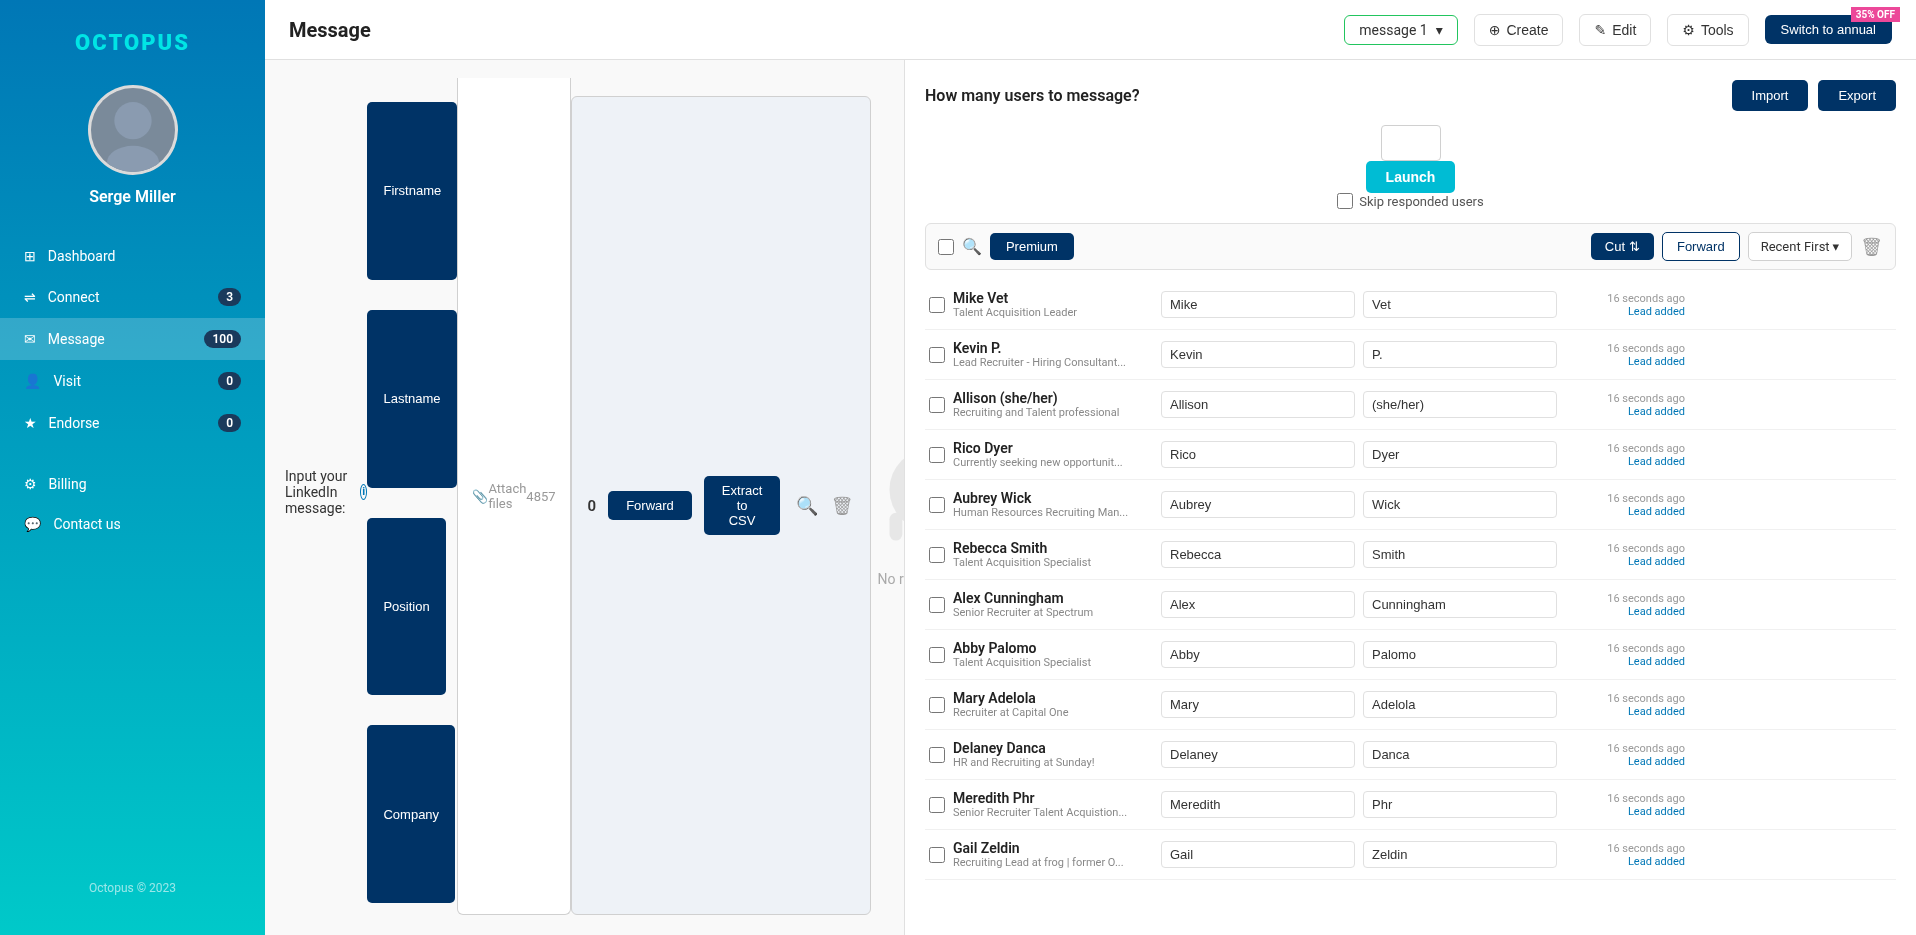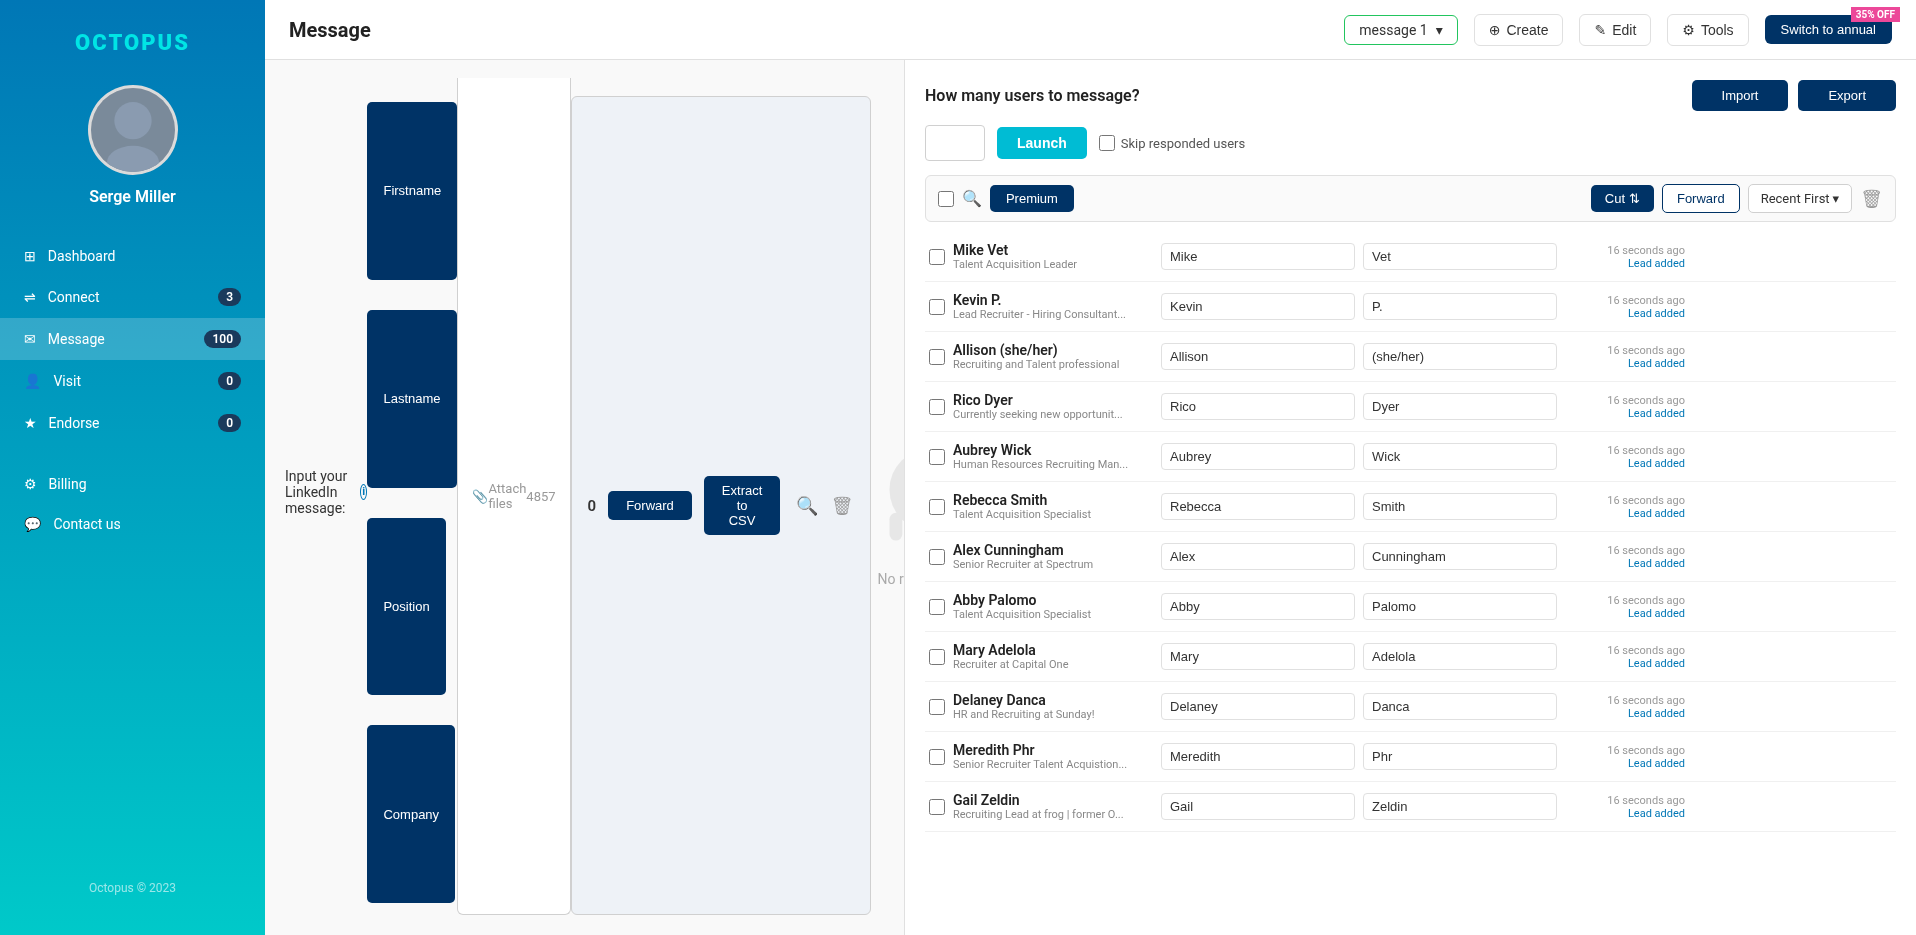--- a/index.html
+++ b/index.html
@@ -137,35 +137,35 @@
     }
     .ghost-octopus {
       width: 120px; height: 120px; opacity: 0.15;
       margin-bottom: 12px;
     }
 
     
     .right-panel { flex: 1; background: white; display: flex; flex-direction: column; padding: 20px; overflow: hidden; }
     .right-header { display: flex; align-items: center; justify-content: space-between; margin-bottom: 14px; }
     .right-title { font-size: 16px; font-weight: 600; color: #222; }
-    .launch-row { display: flex; align-items: center; gap: 12px; margin-bottom: 14px; }
+    .launch-row { display: flex; align-items: center; gap: 0; margin-bottom: 14px; flex-direction: column; }
     .count-input {
       width: 60px; height: 36px; border: 1px solid #d0d0d0; border-radius: 4px;
       padding: 0 8px; font-size: 14px; text-align: center; outline: none;
     }
     .launch-btn {
       background: #00bcd4; color: white; border: none;
       border-radius: 5px; padding: 8px 20px; font-size: 14px; font-weight: 600; cursor: pointer;
     }
     .skip-label { display: flex; align-items: center; gap: 6px; font-size: 13px; color: #555; }
     .skip-checkbox { width: 16px; height: 16px; cursor: pointer; }
     .import-export-row { display: flex; gap: 10px; }
     .import-btn, .export-btn {
       background: #003366; color: white; border: none;
-      border-radius: 5px; padding: 8px 30px; font-size: 13px; cursor: pointer; font-weight: 500;
+      border-radius: 5px; padding: 8px 20px; font-size: 13px; cursor: pointer; font-weight: 500;
     }
 
     
     .table-toolbar {
       display: flex; align-items: center; gap: 8px; margin-bottom: 10px;
       border: 1px solid #e0e0e0; border-radius: 6px; padding: 8px 12px; background: #fafafa;
     }
     .table-checkbox { width: 16px; height: 16px; cursor: pointer; }
     .search-icon-btn { background: none; border: none; cursor: pointer; font-size: 16px; color: #666; }
     .filter-btn {

